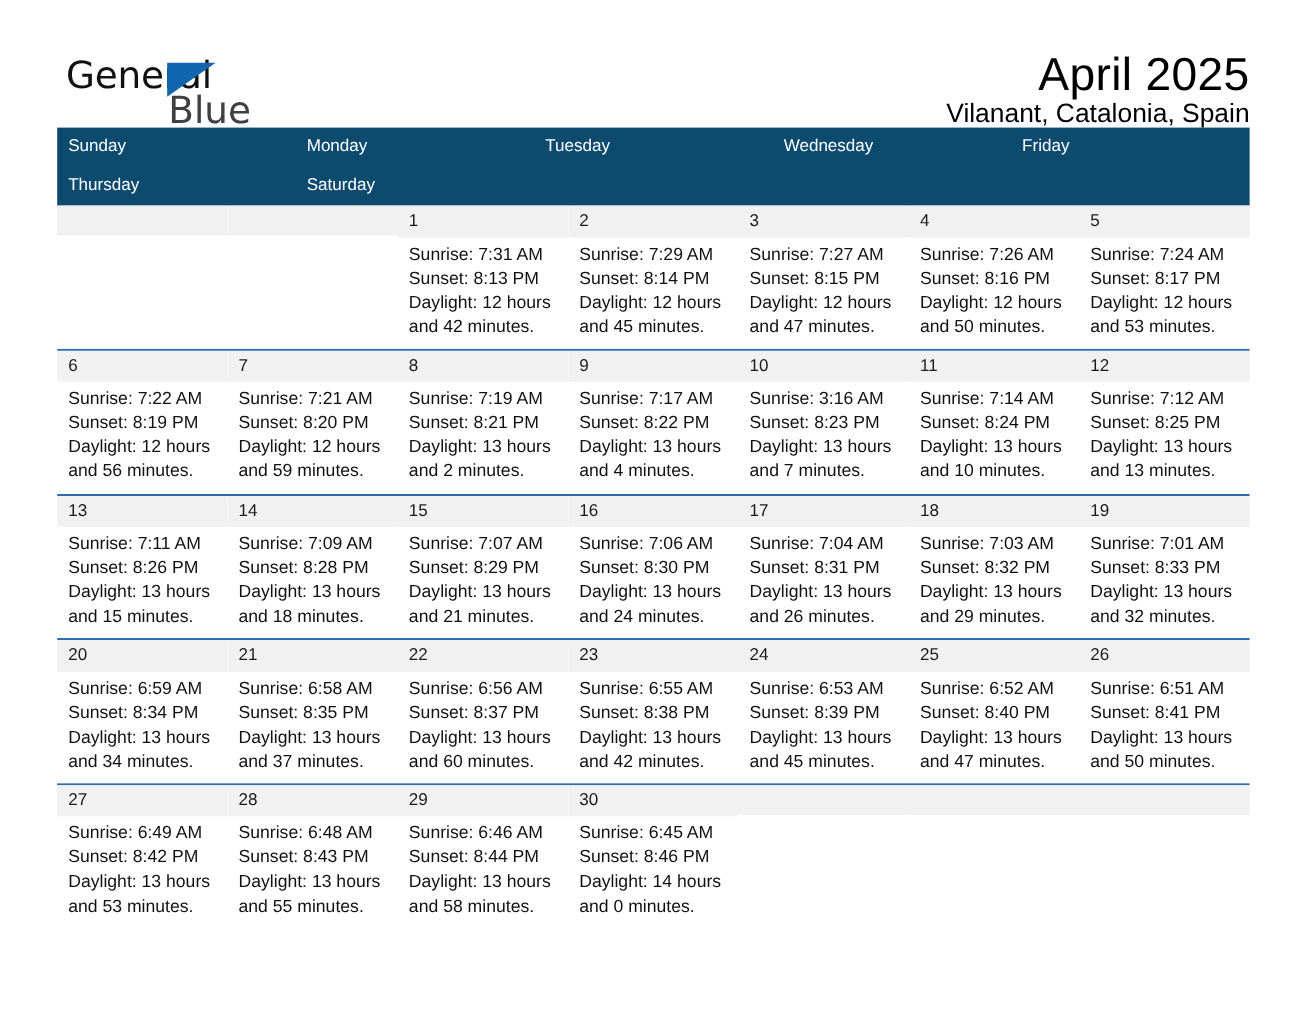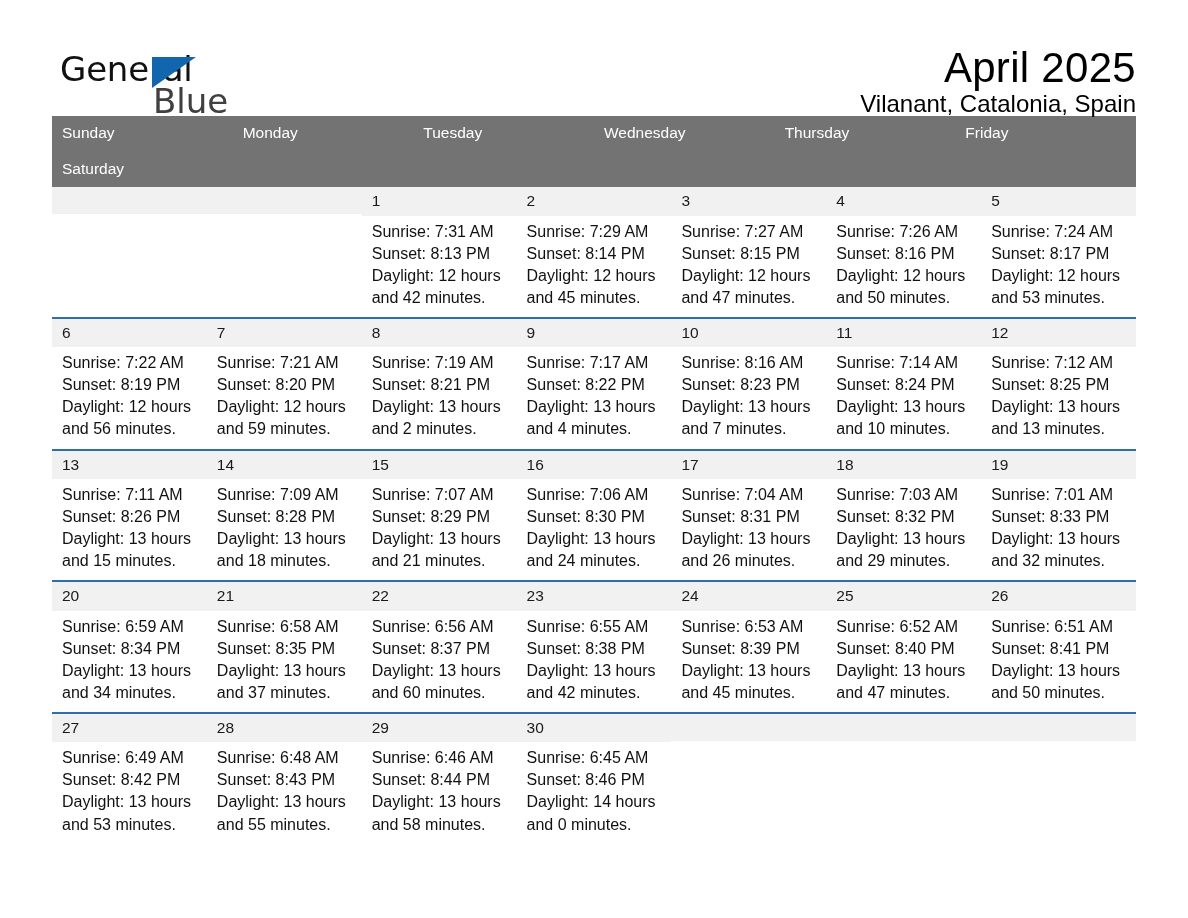--- a/index.html
+++ b/index.html
@@ -85,22 +85,22 @@
     color: #000000;
   }
 
   
   .calendar {
     margin-top: 12px;
     width: 1084px;
   }
   .weekdays {
     display: grid;
-    grid-template-columns: repeat(6, 1fr);
-    background: #737373;
+    grid-template-columns: repeat(5, 1fr);
+    background: #0c4a6e;
   }
   .weekday {
     color: #ffffff;
     font-size: 15.5px;
     padding: 8px 0 9px 10px;
     line-height: 1.2;
   }
   .week {
     display: grid;
     grid-template-columns: repeat(7, 1fr);
@@ -150,22 +150,22 @@
 
   </div>
 
   <div class="calendar">
 
     <div class="weekdays">
       <div class="weekday">Sunday</div>
       <div class="weekday">Monday</div>
       <div class="weekday">Tuesday</div>
       <div class="weekday">Wednesday</div>
+      <div class="weekday">Friday</div>
       <div class="weekday">Thursday</div>
-      <div class="weekday">Friday</div>
       <div class="weekday">Saturday</div>
     </div>
 
     <div id="weeks-host">
         <div class="week first">
           <div class="day-cell empty">
             <div class="day-number"></div>
           </div>
           <div class="day-cell empty">
             <div class="day-number"></div>
@@ -249,21 +249,21 @@
             <div class="day-body">
               <div>Sunrise: 7:17 AM</div>
               <div>Sunset: 8:22 PM</div>
               <div>Daylight: 13 hours</div>
               <div>and 4 minutes.</div>
             </div>
           </div>
           <div class="day-cell">
             <div class="day-number">10</div>
             <div class="day-body">
-              <div>Sunrise: 8:16 AM</div>
+              <div>Sunrise: 3:16 AM</div>
               <div>Sunset: 8:23 PM</div>
               <div>Daylight: 13 hours</div>
               <div>and 7 minutes.</div>
             </div>
           </div>
           <div class="day-cell">
             <div class="day-number">11</div>
             <div class="day-body">
               <div>Sunrise: 7:14 AM</div>
               <div>Sunset: 8:24 PM</div>

